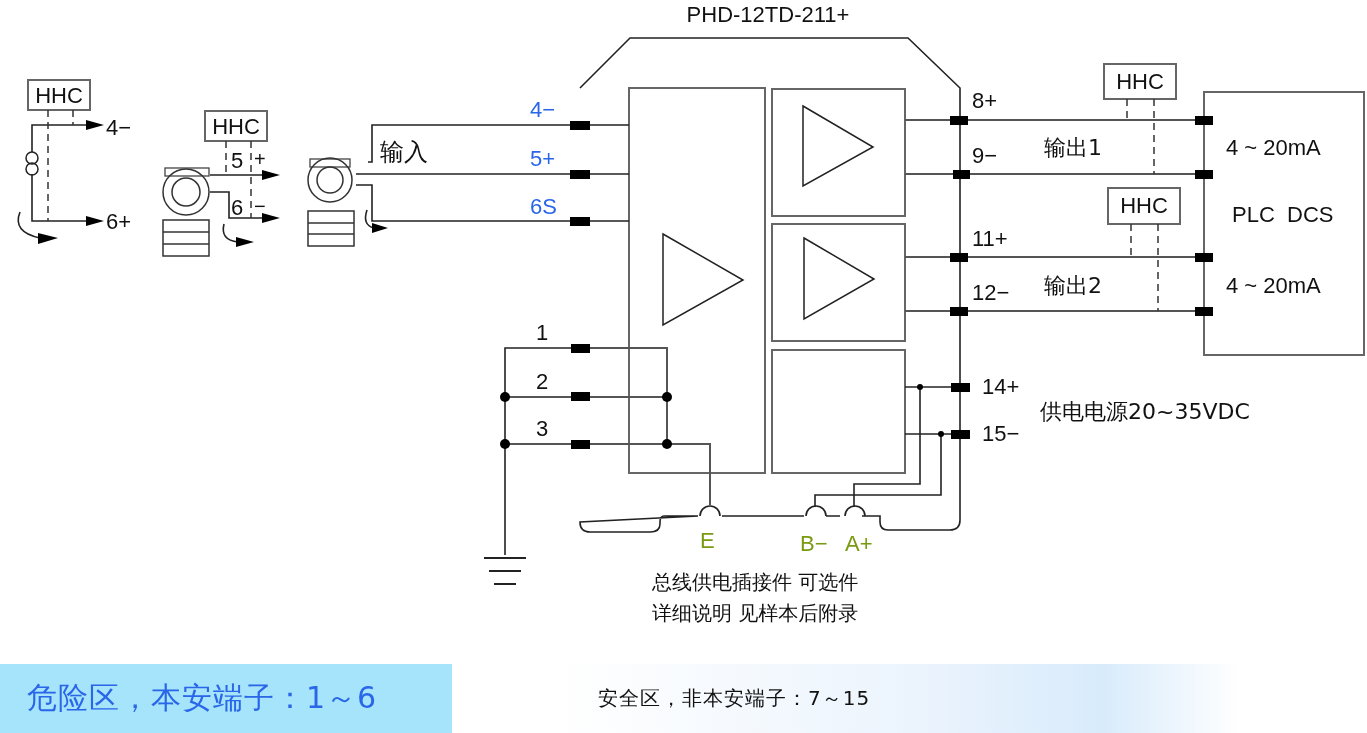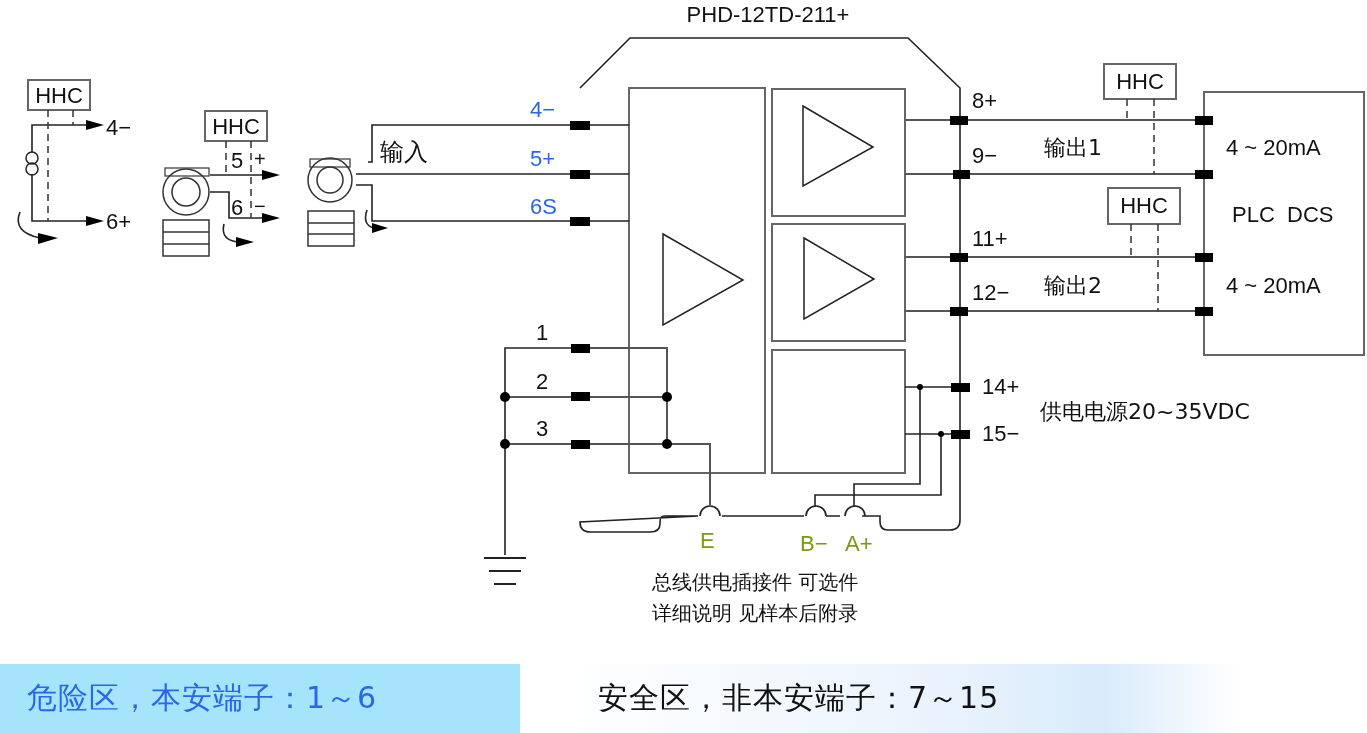--- a/index.html
+++ b/index.html
@@ -8,28 +8,28 @@
   #diagram { position: absolute; left: 0; top: 0; width: 1367px; height: 733px; }
   .lbl { font-family: "Liberation Sans", "DejaVu Sans", sans-serif; fill: #111; }
   .cjk { font-family: "DejaVu Sans", sans-serif; fill: #111; }
   .blue { fill: #2a66e8; }
   .green { fill: #7a9a12; }
   .wire { stroke: #555; stroke-width: 2; fill: none; }
   .wireb { stroke: #222; stroke-width: 1.6; fill: none; }
   .box { stroke: #666; stroke-width: 2; fill: none; }
   .dash { stroke: #333; stroke-width: 1.5; stroke-dasharray: 7 5; fill: none; }
   .term { fill: #000; }
-  .hazard-band { position: absolute; left: 0; top: 664px; width: 520px; height: 69px;
+  .hazard-band { position: absolute; left: 0; top: 664px; width: 452px; height: 69px;
                  background: #a6e4fb; display: flex; align-items: center; }
   .hazard-band span { margin-left: 27px; color: #2a66e8; font-size: 30px;
                       font-family: "DejaVu Sans", sans-serif; letter-spacing: 1px; }
   .safe-band { position: absolute; left: 560px; top: 664px; width: 680px; height: 69px;
                background: linear-gradient(90deg, #ffffff 0%, #eaf3fd 55%, #d8ebfb 80%, #ffffff 100%);
                display: flex; align-items: center; }
-  .safe-band span { margin-left: 38px; color: #111; font-size: 30px;
+  .safe-band span { margin-left: 38px; color: #111; font-size: 20px;
                     font-family: "DejaVu Sans", sans-serif; letter-spacing: 1px; }
 </style>
 </head>
 <body>
 
 <svg id="diagram" viewBox="0 0 1367 733" xmlns="http://www.w3.org/2000/svg">
 
   <text class="lbl" x="768" y="22" font-size="22" text-anchor="middle">PHD-12TD-211+</text>
 
   <path class="wireb" d="M580 88 L630 38 L908 38 L960 88 L960 520 Q960 530 950 530 L888 530 Q880 530 880 522 L880 516 L862 516 M840 516 L826 516 M804 516 L722 516 M698 516 L664 516 Q660 516 660 522 L660 524 Q660 532 650 532 L590 532 Q580 532 580 522 Z"></path>

